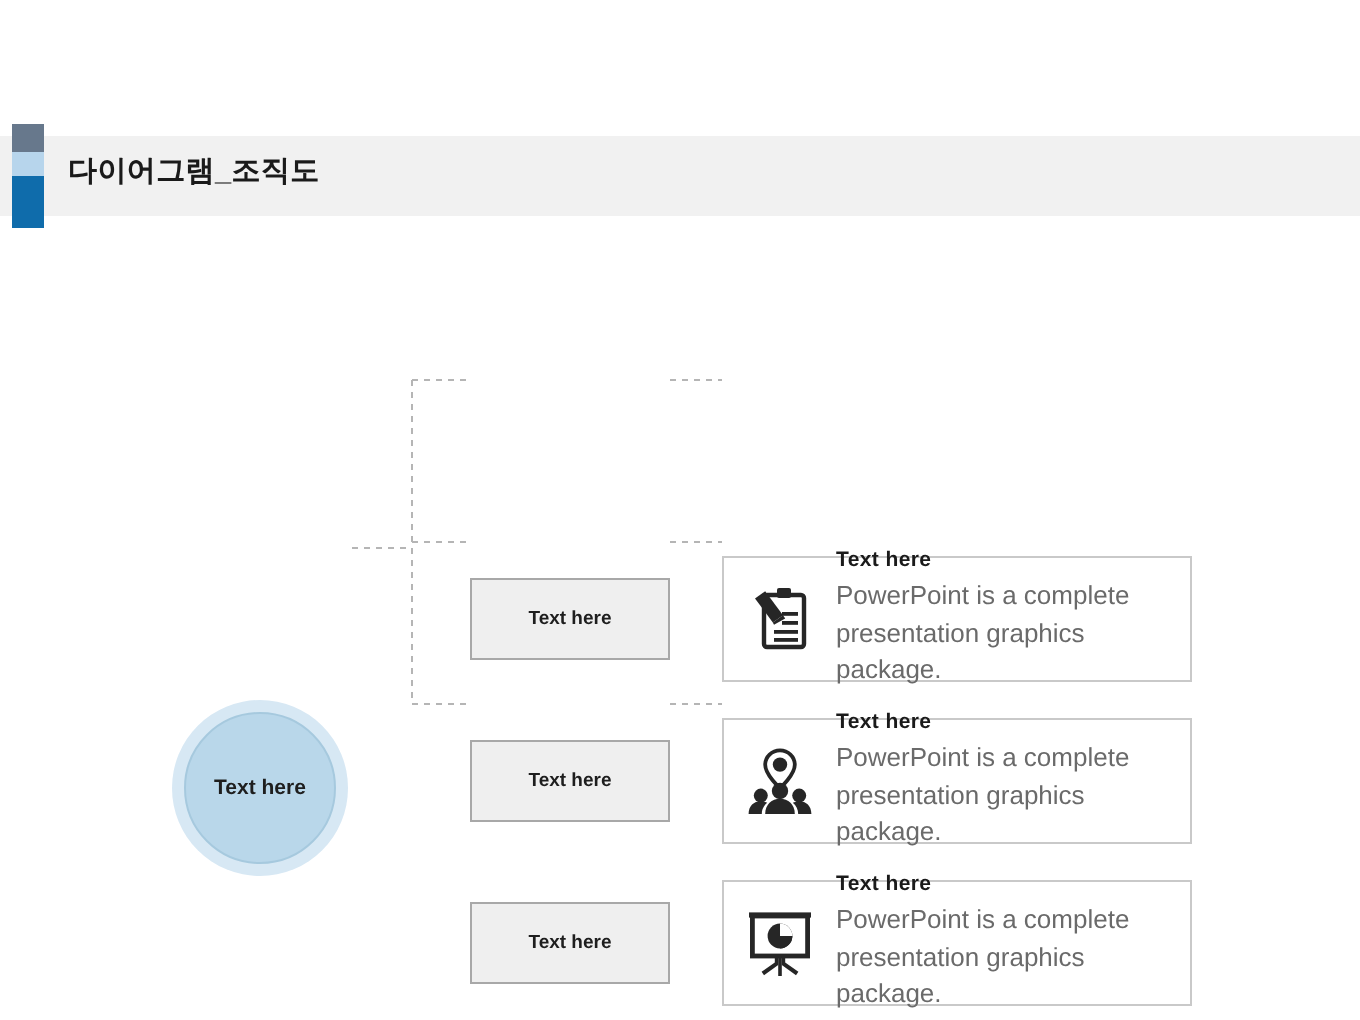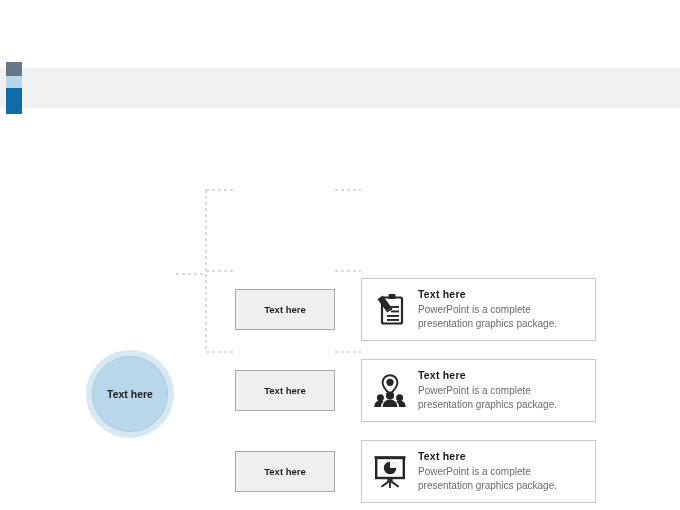--- a/index.html
+++ b/index.html
@@ -160,39 +160,40 @@
     padding-right: 8px;
   }
   .card-title {
     font-size: 10.5px;
     font-weight: bold;
     color: #1a1a1a;
     margin-bottom: 3px;
     letter-spacing: 0.2px;
   }
   .card-body {
-    font-size: 10px;
+    font-size: 13px;
     line-height: 1.42;
     color: #6a6a6a;
     max-width: 165px;
   }
 </style>
 </head>
 <body>
 
 <div class="slide">
 
   <div class="header-band"></div>
 
   <div class="header-accent">
     <div class="accent-seg accent-top"></div>
     <div class="accent-seg accent-mid"></div>
     <div class="accent-seg accent-bottom"></div>
   </div>
 
+  <div class="header-title">다이어그램_조직도</div>
 
   <div class="diagram">
 
     <svg class="connectors" width="680" height="330">
 
       <line x1="176" y1="154" x2="206" y2="154" stroke="#b5b5b5" stroke-width="1" stroke-dasharray="3,3"></line>
 
       <line x1="206" y1="70" x2="206" y2="232" stroke="#b5b5b5" stroke-width="1" stroke-dasharray="3,3"></line>
 
       <line x1="206" y1="70" x2="235" y2="70" stroke="#b5b5b5" stroke-width="1" stroke-dasharray="3,3"></line>

